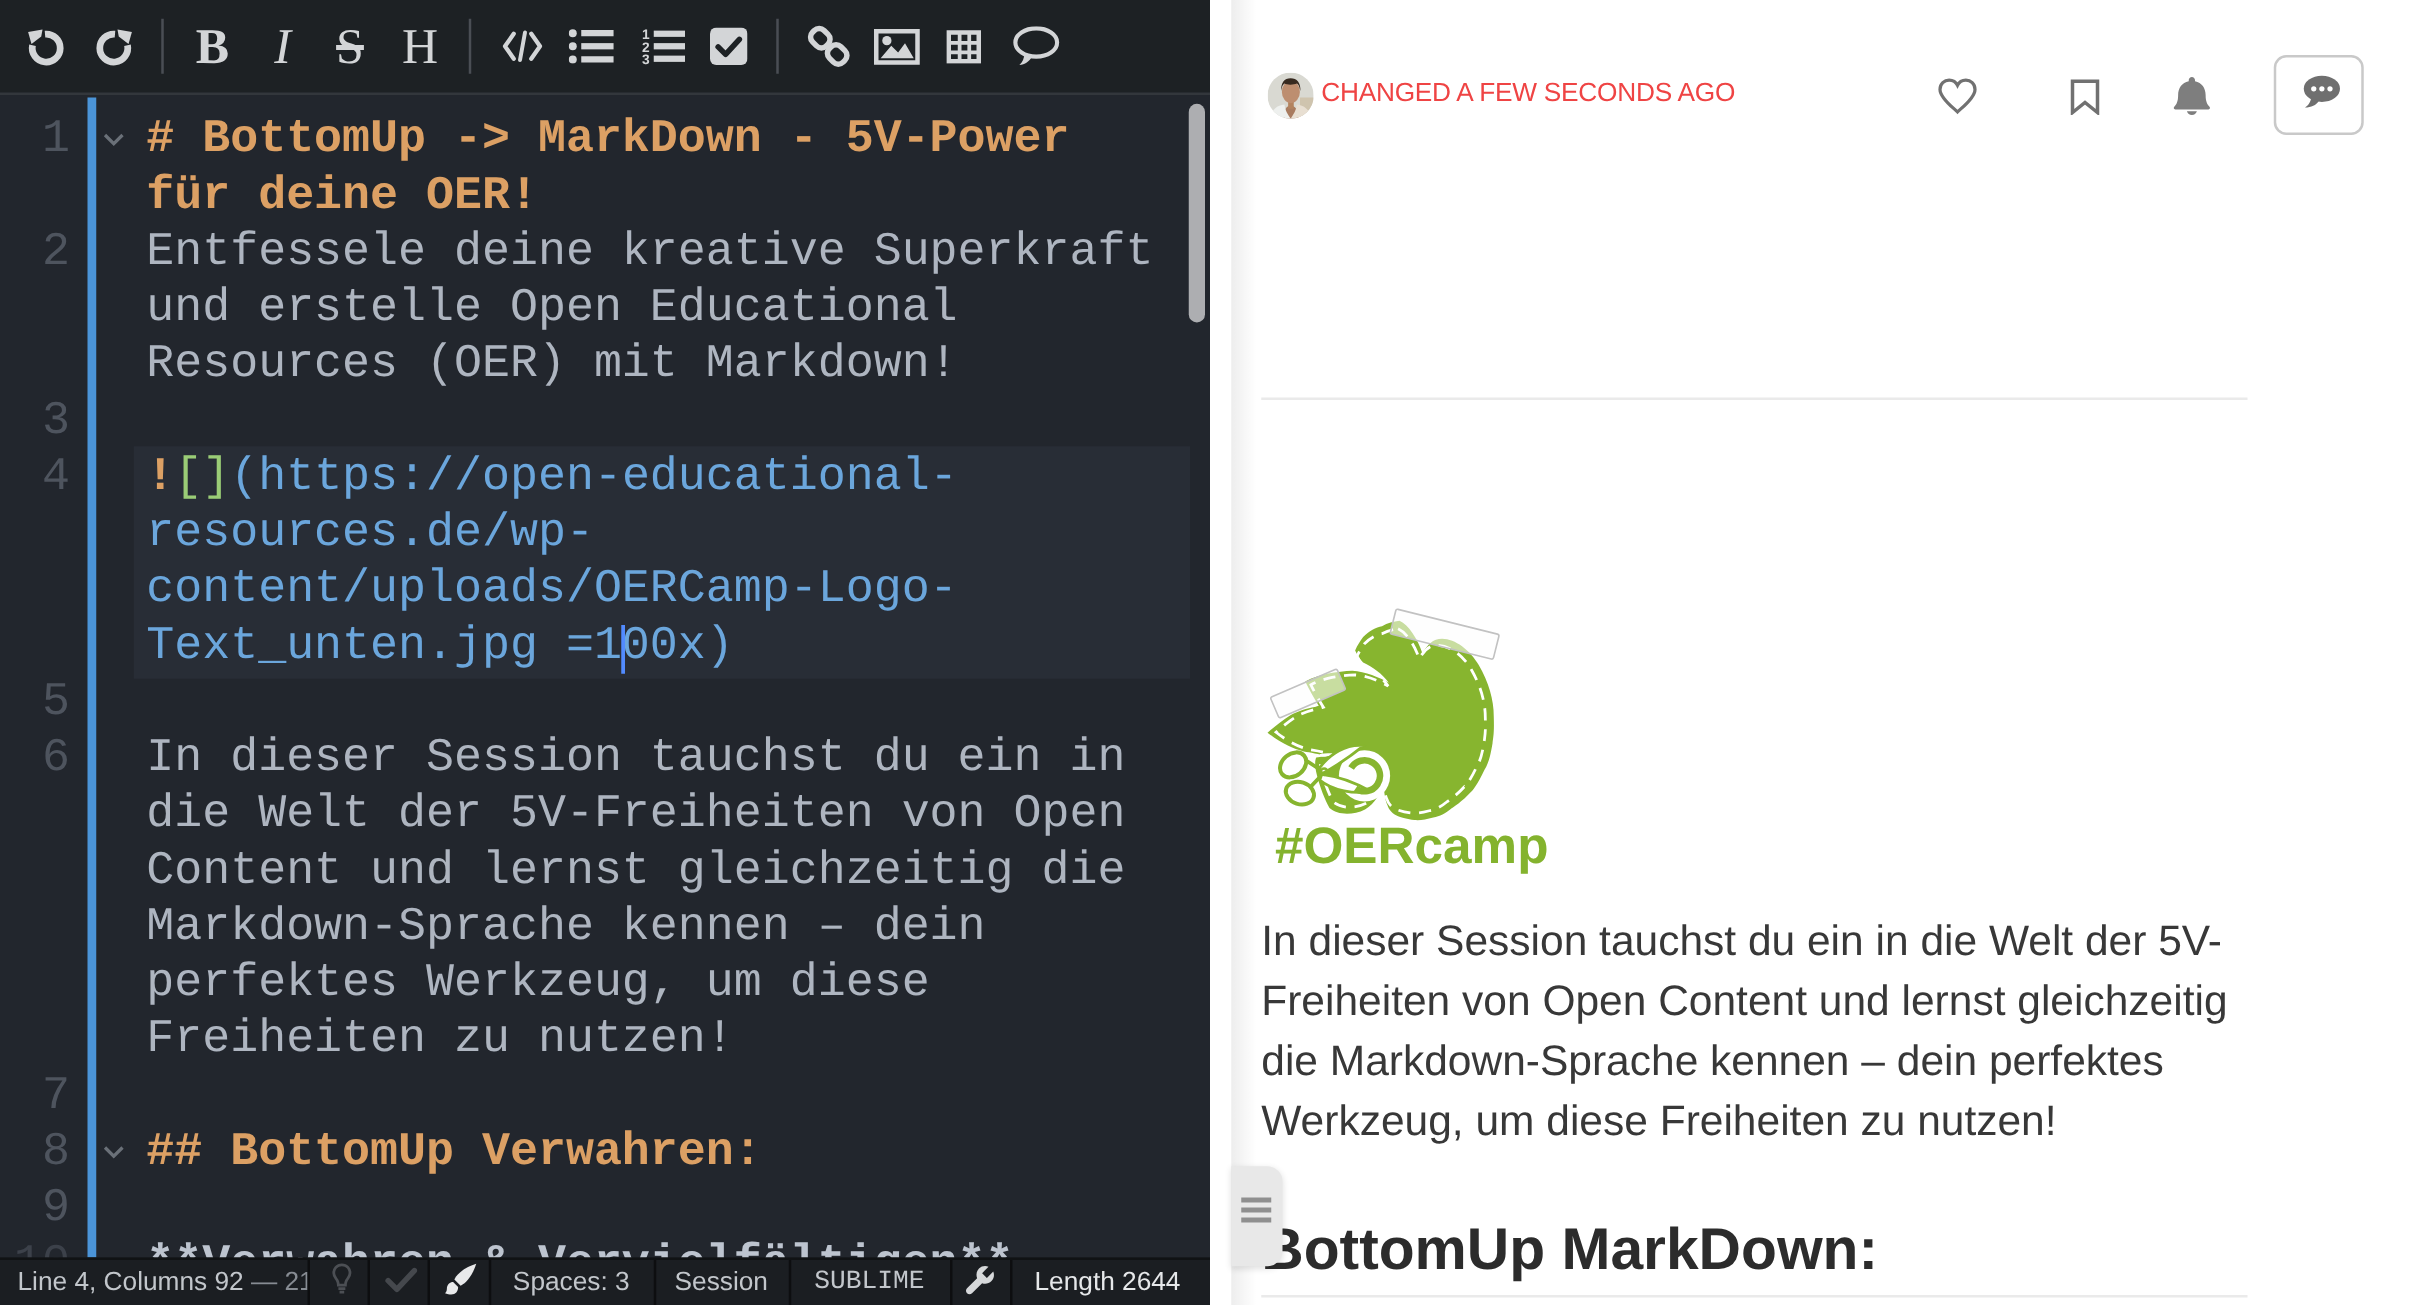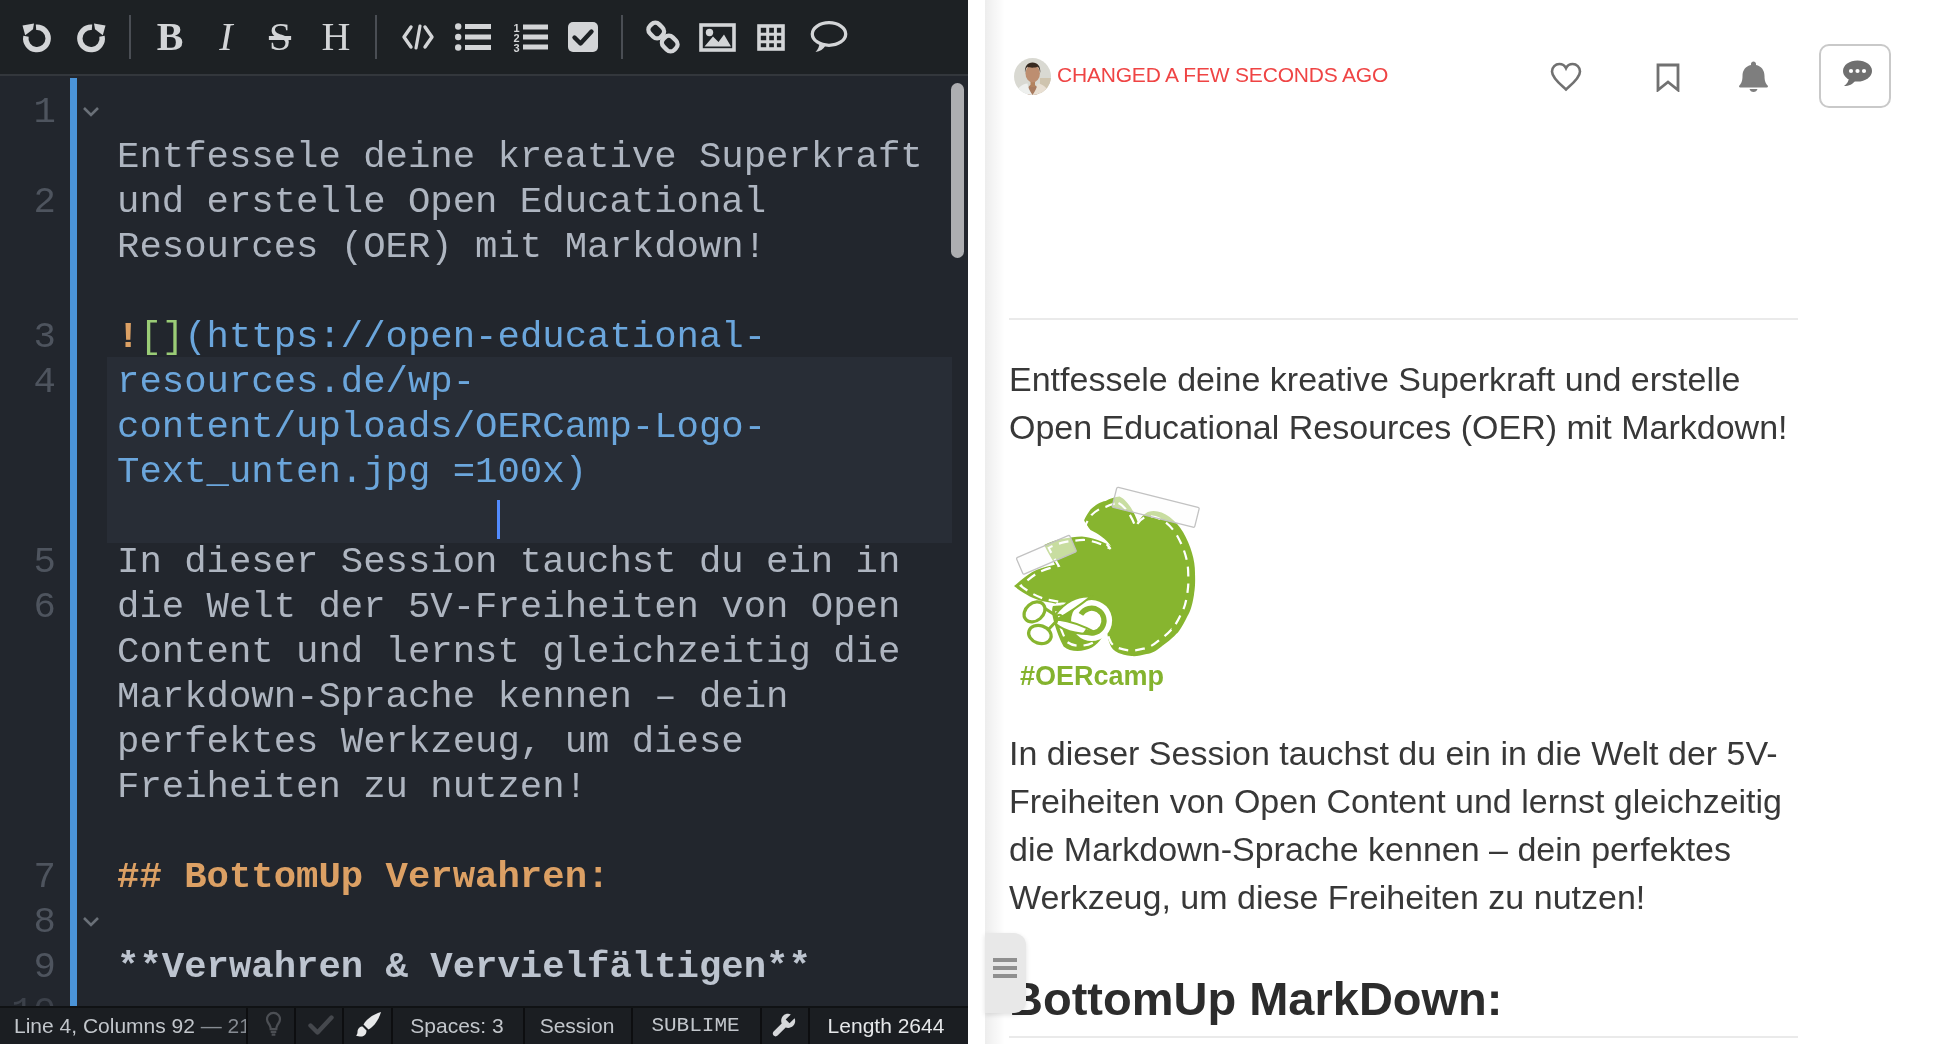--- a/index.html
+++ b/index.html
@@ -136,21 +136,22 @@
   <div class="lnum" style="top:855px">7</div>
   <div class="lnum" style="top:900px">8</div>
   <div class="lnum" style="top:945px">9</div>
   <div class="lnum" style="top:990px; color:#3c414a;">10</div>
   <svg class="chev" style="top:106px" viewBox="0 0 18 12">
       <path d="M2 2 L9 9 L16 2" fill="none" stroke="#6a7078" stroke-width="2.6"></path>
     </svg>
   <svg class="chev" style="top:916px" viewBox="0 0 18 12">
       <path d="M2 2 L9 9 L16 2" fill="none" stroke="#6a7078" stroke-width="2.6"></path>
     </svg>
-  <div id="code">
+  <div id="code"><span class="hd"># BottomUp -&gt; MarkDown - 5V-Power
+für deine OER!</span>
 Entfessele deine kreative Superkraft
 und erstelle Open Educational
 Resources (OER) mit Markdown!
 
 <span class="hd">!</span><span class="grn">[]</span><span class="url">(https://open-educational-
 resources.de/wp-
 content/uploads/OERCamp-Logo-
 Text_unten.jpg =100x)</span>
 
 In dieser Session tauchst du ein in
@@ -224,21 +225,20 @@
   <div id="cbtn">
       <svg style="position:absolute; left:19px; top:13px;" width="33" height="31" viewBox="0 0 33 31">
         <ellipse cx="17.5" cy="12" rx="14.5" ry="10.5" fill="#6f6f6f"></ellipse>
         <path d="M9 18 C9 22 7 25 4 27 C9 27 13 25 15 22 Z" fill="#6f6f6f"></path>
         <circle cx="11" cy="12" r="2.1" fill="#fff"></circle>
         <circle cx="17.5" cy="12" r="2.1" fill="#fff"></circle>
         <circle cx="24" cy="12" r="2.1" fill="#fff"></circle>
       </svg>
     </div>
   <div id="hr1"></div>
-  <div id="p1">Entfessele deine kreative Superkraft und erstelle<br>Open Educational Resources (OER) mit Markdown!</div>
   <div id="logo"><svg width="200" height="215" viewBox="0 0 200 215">
     <path fill="#87b52f" d="M 109.6,14.6
       C 117,18 124,29 127.9,40.5
       C 131,35 135,31 138.7,29.7
       C 150,26 165,36 173,50
       C 181,64 185,78 185,91
       C 185.5,105 184.5,108 184,112.7
       C 182,125 180,130 177.5,134
       C 172,146 167,152 166.7,151.5
       C 160,159 152,164 151.6,164.4
@@ -306,21 +306,21 @@
       <path d="M 47.5,137.5 C 60,139 74,144 86.5,151 C 73.5,153.5 56,150.5 45.8,142 Z" stroke-width="2.2"></path>
       <path d="M 33.5,125.5 L 45,133 M 37.5,148.5 L 46.5,139" stroke-width="3" fill="none"></path>
       <ellipse cx="24.5" cy="129.9" rx="11.5" ry="8.8" stroke-width="3.2" transform="rotate(-40 24.5 129.9)"></ellipse>
       <ellipse cx="29.9" cy="152.5" rx="11.5" ry="8.8" stroke-width="3.2" transform="rotate(18 29.9 152.5)"></ellipse>
       <circle cx="49.3" cy="135.3" r="2.6" stroke-width="2" fill="none"></circle>
     </g>
     <path d="M 70.9,132.4 A 12.4,12.4 0 1 1 74.5,148.8" fill="none" stroke="#87b52f" stroke-width="5.2"></path>
     <rect x="103.2" y="15.1" width="85" height="20.5" rx="1.5" fill="rgba(253,253,253,0.55)" stroke="#c2c2c2" stroke-width="1.3" transform="rotate(14 145.7 25.4)"></rect>
     <rect x="7.4" y="63.8" width="58" height="18" rx="1.5" fill="rgba(253,253,253,0.55)" stroke="#c2c2c2" stroke-width="1.3" transform="rotate(-23.3 36.4 72.8)"></rect>
   </svg></div>
-  <div style="opacity:0.999; position:absolute; left:35px; top:661px; font-size:27px; font-weight:bold; color:#84b32e; line-height:30px;">#OERcamp</div>
+  <div style="opacity:0.999; position:absolute; left:35px; top:661px; font-size:41px; font-weight:bold; color:#84b32e; line-height:30px;">#OERcamp</div>
   <div id="p2">In dieser Session tauchst du ein in die Welt der 5V-<br>Freiheiten von Open Content und lernst gleichzeitig<br>die Markdown-Sprache kennen – dein perfektes<br>Werkzeug, um diese Freiheiten zu nutzen!</div>
   <div id="h2">BottomUp MarkDown:</div>
   <div id="hr2"></div>
   <div id="handle">
       <div class="hbar" style="top:25px"></div>
       <div class="hbar" style="top:33px"></div>
       <div class="hbar" style="top:41px"></div>
     </div>
 </div>
 

